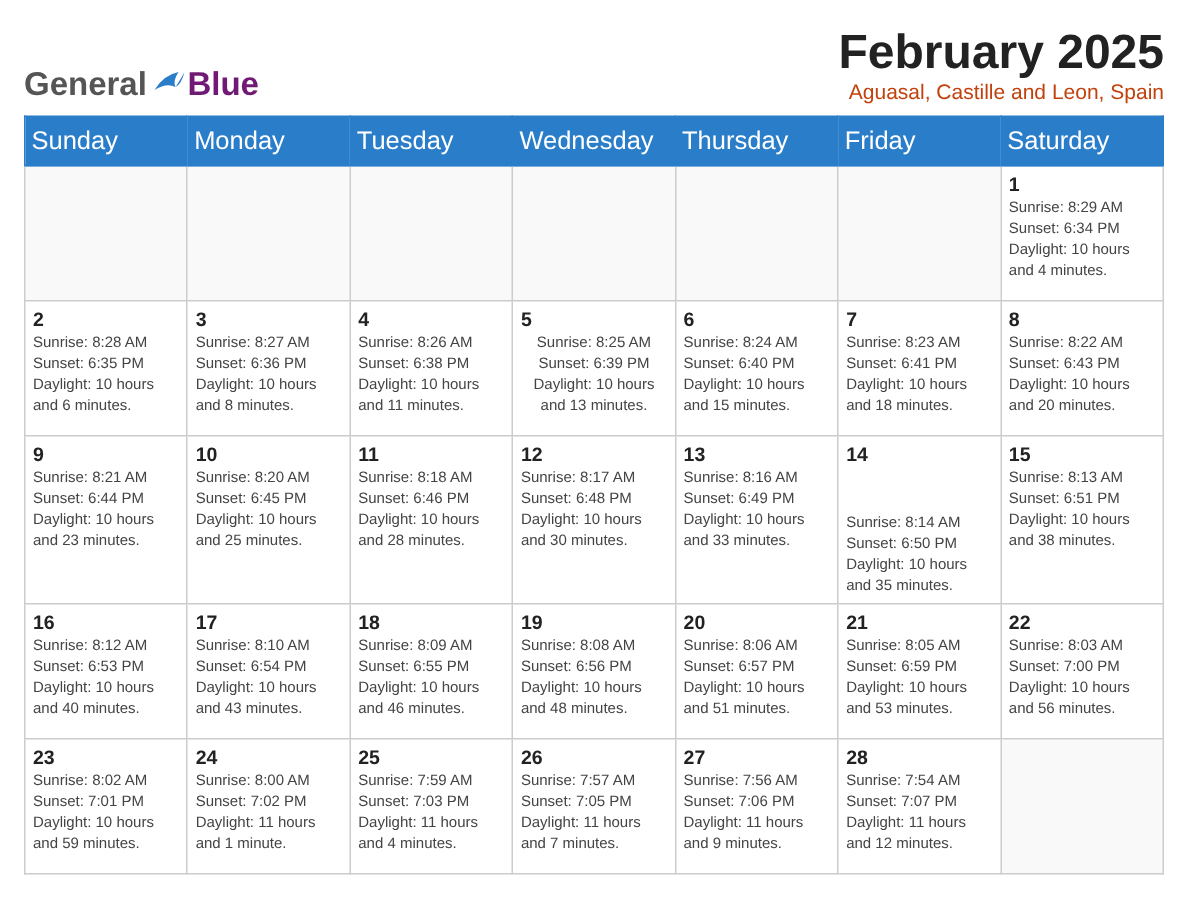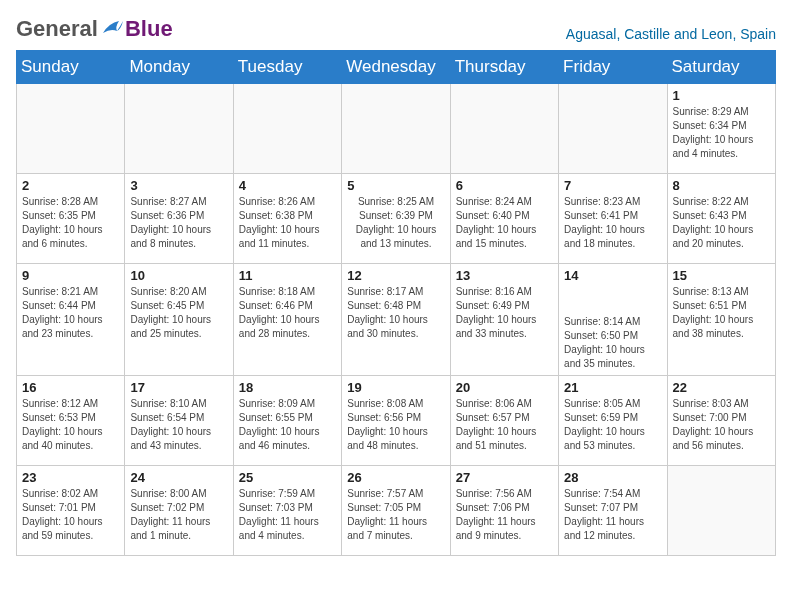--- a/index.html
+++ b/index.html
@@ -24,21 +24,21 @@
     .title-block {
       text-align: right;
     }
     .month-title {
       font-size: 32px;
       font-weight: bold;
       color: #222;
     }
     .subtitle {
       font-size: 14px;
-      color: #0369a1;
+      color: #c2410c;
     }
     .calendar {
       width: 100%;
       border-collapse: collapse;
       border: 1px solid #ccc;
     }
     .calendar th {
       background-color: #2a7dc9;
       color: #fff;
       font-size: 17px;
@@ -89,20 +89,21 @@
     <div class="logo-wrapper">
       <span class="logo-g">General</span>
       <svg class="bird-svg" width="22" height="20" viewBox="0 0 22 20">
         <path d="M2 14 Q8 4 18 2 Q14 8 16 12 Q10 9 2 14Z" fill="#2a7dc9"></path>
         <path d="M16 12 Q20 6 22 2 Q20 10 16 12Z" fill="#2a7dc9"></path>
       </svg>
       <span class="logo-b">Blue</span>
     </div>
   </div>
   <div class="title-block">
+    <div class="month-title">February 2025</div>
     <div class="subtitle">Aguasal, Castille and Leon, Spain</div>
   </div>
 </div>
 
 <table class="calendar">
   <thead>
     <tr>
     <th>Sunday</th>
         <th>Monday</th>
         <th>Tuesday</th>

